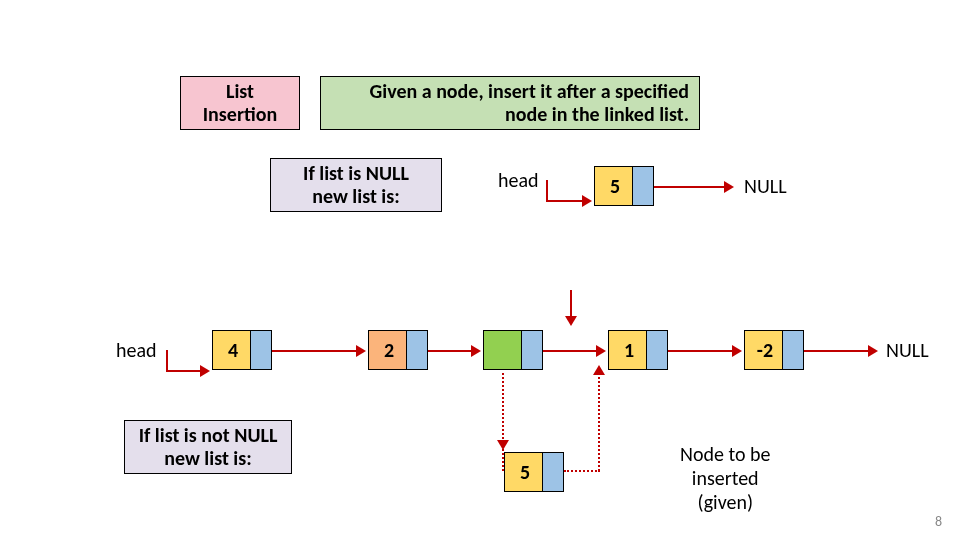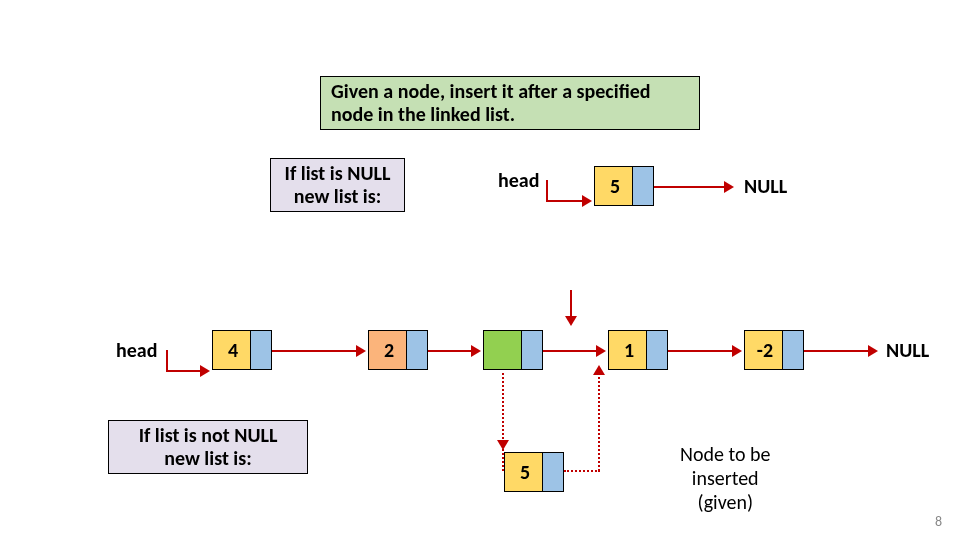--- a/index.html
+++ b/index.html
@@ -6,40 +6,42 @@
   .slide{position:relative;width:960px;height:540px}
   .title{position:absolute;left:28px;top:12px;font-size:26px;font-weight:bold}
   .box{position:absolute;border:1.5px solid #000;text-align:center;display:flex;align-items:center;justify-content:center;font-size:20px;font-weight:bold;line-height:1.15;padding:4px 10px;box-sizing:border-box}
   .pink{background:#f7c5d0}
   .green{background:#c5e0b4}
   .lav{background:#e4dfec;font-weight:bold}
   .node{position:absolute;width:60px;height:40px;border:1.5px solid #000;box-sizing:border-box}
   .node .data{position:absolute;left:0;top:0;width:40px;height:38px;display:flex;align-items:center;justify-content:center;font-size:20px;font-weight:bold}
   .node .ptr{position:absolute;right:0;top:0;width:20px;height:38px;border-left:1.5px solid #000}
   .yellow{background:#ffd966}.blue{background:#9dc3e6}.orange{background:#fbb47b}.greenc{background:#92d050}
-  .lbl{position:absolute;font-size:20px;font-weight:bold}
+  .lbl{position:absolute;font-size:20px;font-weight:normal}
   .red{color:#c00000}
   .page{position:absolute;right:18px;bottom:10px;font-size:14px;color:#888}
   .conn{position:absolute;background:#c00000}
   .conn-dot{position:absolute;border-left:2.5px dotted #c00000}
   .conn-dot-h{position:absolute;border-top:2.5px dotted #c00000}
   .ah{position:absolute;width:0;height:0}
   .ah-r{border-top:6px solid transparent;border-bottom:6px solid transparent;border-left:10px solid #c00000}
   .ah-d{border-left:6px solid transparent;border-right:6px solid transparent;border-top:10px solid #c00000}
   .ah-u{border-left:6px solid transparent;border-right:6px solid transparent;border-bottom:10px solid #c00000}
 </style>
 </head>
 <body>
 
 <div class="slide">
 
 
-  <div class="box green" style="left:320px;top:76px;width:380px;height:54px;text-align:left;justify-content:flex-start">Given a node, insert it after a specified node in the linked list.</div>
+  <div class="box pink" style="left:180px;top:76px;width:120px;height:54px;white-space:pre">List
+Insertion</div>
+  <div class="box green" style="left:320px;top:76px;width:380px;height:54px;text-align:right;justify-content:flex-start">Given a node, insert it after a specified node in the linked list.</div>
 
-  <div class="box lav" style="left:270px;top:158px;width:135px;height:54px;white-space:pre">If list is NULL
+  <div class="box lav" style="left:270px;top:158px;width:172px;height:54px;white-space:pre">If list is NULL
 new list is:</div>
   <div class="lbl" style="left:498px;top:168px">head</div>
 
   <div class="conn" style="left:546px;top:180px;width:2px;height:22px"></div>
   <div class="conn" style="left:546px;top:200px;width:38px;height:2px"></div>
   <div class="ah ah-r" style="left:582px;top:195px"></div>
 
   <div class="node" style="left:594px;top:166px">
     <div class="data yellow">5</div>
     <div class="ptr blue"></div>
@@ -85,21 +87,21 @@
   <div class="ah ah-r" style="left:732px;top:345px"></div>
 
   <div class="node" style="left:744px;top:330px">
     <div class="data yellow">-2</div>
     <div class="ptr blue"></div>
   </div>
   <div class="conn" style="left:804px;top:350px;width:66px;height:2px"></div>
   <div class="ah ah-r" style="left:868px;top:345px"></div>
   <div class="lbl" style="left:886px;top:338px">NULL</div>
 
-  <div class="box lav" style="left:108px;top:420px;width:200px;height:54px;white-space:pre">If list is not NULL
+  <div class="box lav" style="left:124px;top:420px;width:168px;height:54px;white-space:pre">If list is not NULL
 new list is:</div>
 
   <div class="node" style="left:504px;top:452px">
     <div class="data yellow">5</div>
     <div class="ptr blue"></div>
   </div>
 
   <div class="conn-dot" style="left:502px;top:373px;height:98px"></div>
   <div class="conn-dot-h" style="left:502px;top:470px;width:0px"></div>
   <div class="ah ah-d" style="left:497px;top:440px;border-top-color:#c00000"></div>

